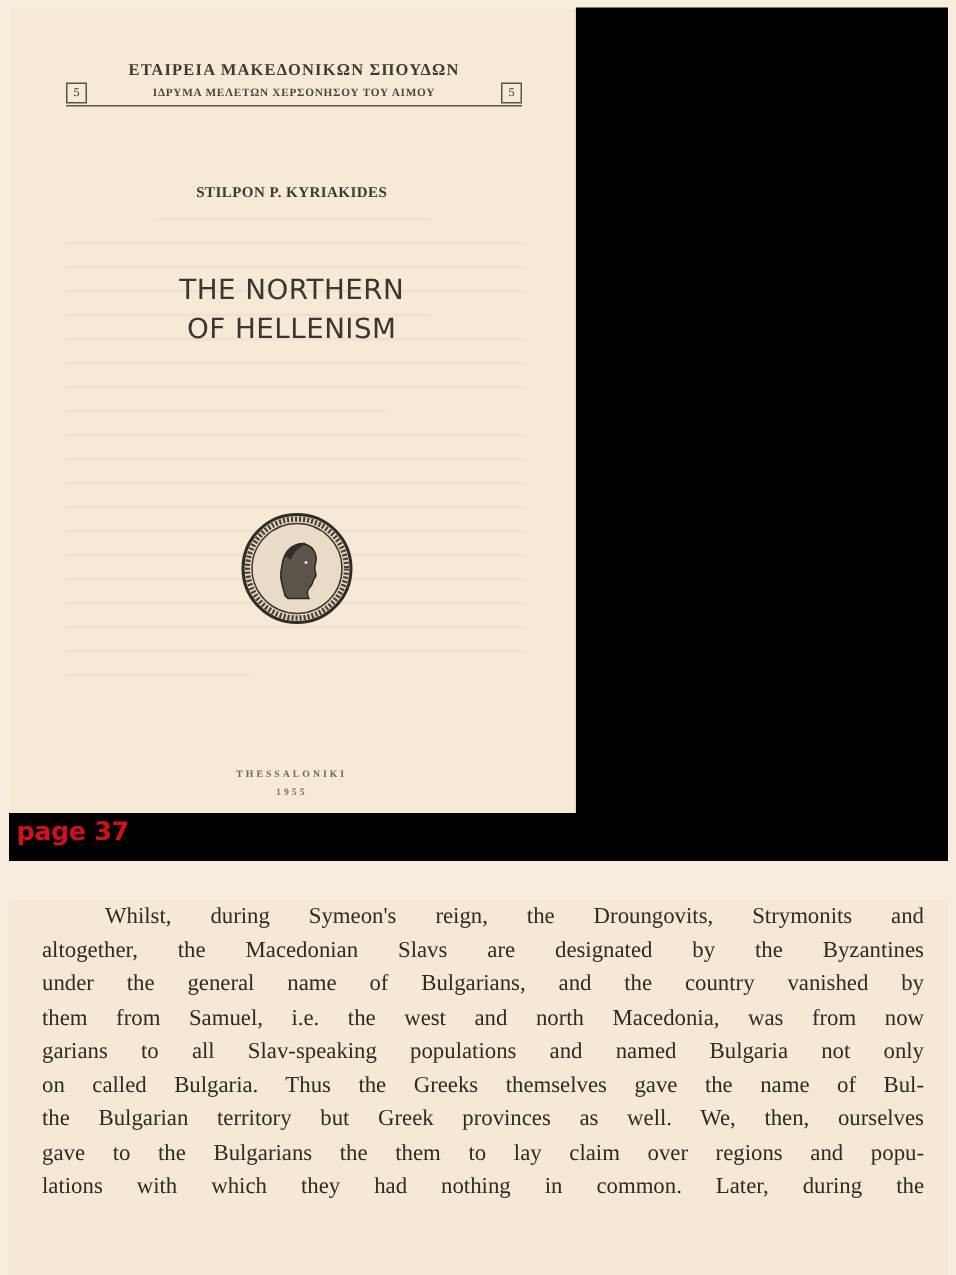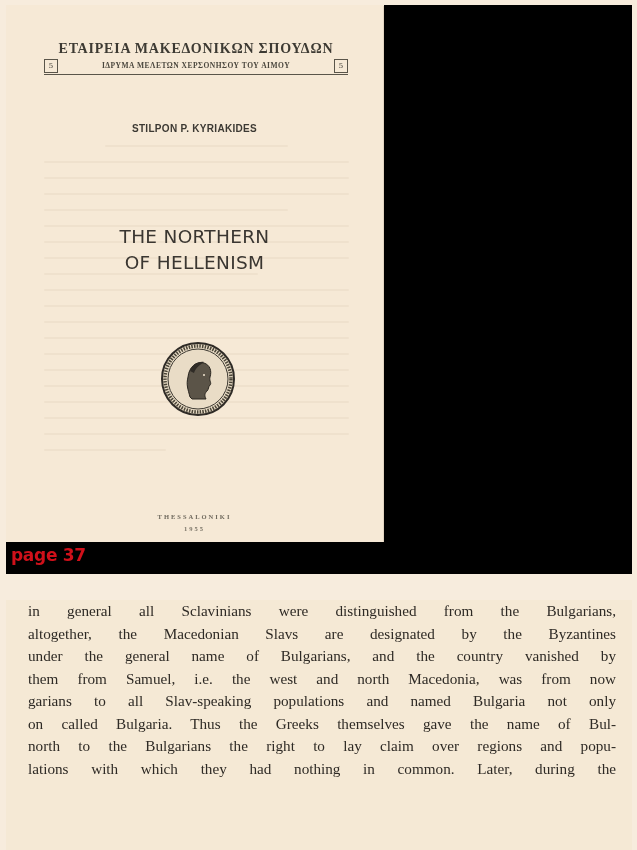--- a/index.html
+++ b/index.html
@@ -33,21 +33,21 @@
     }
     .header-box {
       position: absolute;
       left: 38px;
       top: 10px;
       width: 304px;
       text-align: center;
     }
     .society-line1 {
       font-family: "Liberation Serif", serif;
-      font-size: 14px;
+      font-size: 11px;
       letter-spacing: 0.8px;
       color: #3d3a33;
       margin-top: 26px;
       font-weight: bold;
     }
     .society-row {
       position: relative;
       margin-top: 2px;
       height: 15px;
       border-bottom: 1.5px solid #5a554a;
@@ -72,38 +72,37 @@
       color: #4a463d;
       line-height: 14px;
       font-weight: bold;
     }
     .author {
       position: absolute;
       top: 118px;
       left: 0;
       width: 377px;
       text-align: center;
-      font-family: Liberation Sans, sans-serif;
+      font-family: Liberation Serif, serif;
       font-size: 10px;
       letter-spacing: 0.3px;
       color: #3c3933;
       font-weight: bold;
     }
     .title {
       position: absolute;
       top: 176px;
       left: 0;
       width: 377px;
       text-align: center;
       font-family: "DejaVu Sans", sans-serif;
       font-size: 18.5px;
       line-height: 26px;
       color: #3a3631;
       letter-spacing: 0.3px;
-      margin-top: 43px;
     }
     .title div { white-space: nowrap; }
     .show-through {
       position: absolute;
       left: 38px;
       top: 140px;
       width: 305px;
     }
     .ghost-line {
       height: 2px;
@@ -247,22 +246,23 @@
   <div class="city">THESSALONIKI</div>
   <div class="year">1955</div>
 </div>
 
 <div class="page-band">
   <span class="page-label">page 37</span>
 </div>
 
 <div class="excerpt">
   <div class="text-block">
-    <span class="text-line">in general all Sclavinians were distinguished from the Bulgarians,</span>
+    <span class="text-line indent">Whilst, during Symeon's reign, the Droungovits, Strymonits and</span>
     <span class="text-line">altogether, the Macedonian Slavs are designated by the Byzantines</span>
     <span class="text-line">under the general name of Bulgarians, and the country vanished by</span>
     <span class="text-line">them from Samuel, i.e. the west and north Macedonia, was from now</span>
     <span class="text-line">garians to all Slav-speaking populations and named Bulgaria not only</span>
     <span class="text-line">on called Bulgaria. Thus the Greeks themselves gave the name of Bul-</span>
-    <span class="text-line">north to the Bulgarians the right to lay claim over regions and popu-</span>
+    <span class="text-line">the Bulgarian territory but Greek provinces as well. We, then, ourselves</span>
+    <span class="text-line">gave to the Bulgarians the them to lay claim over regions and popu-</span>
     <span class="text-line">lations with which they had nothing in common. Later, during the</span>
   </div>
 </div>
 
 </body></html>

